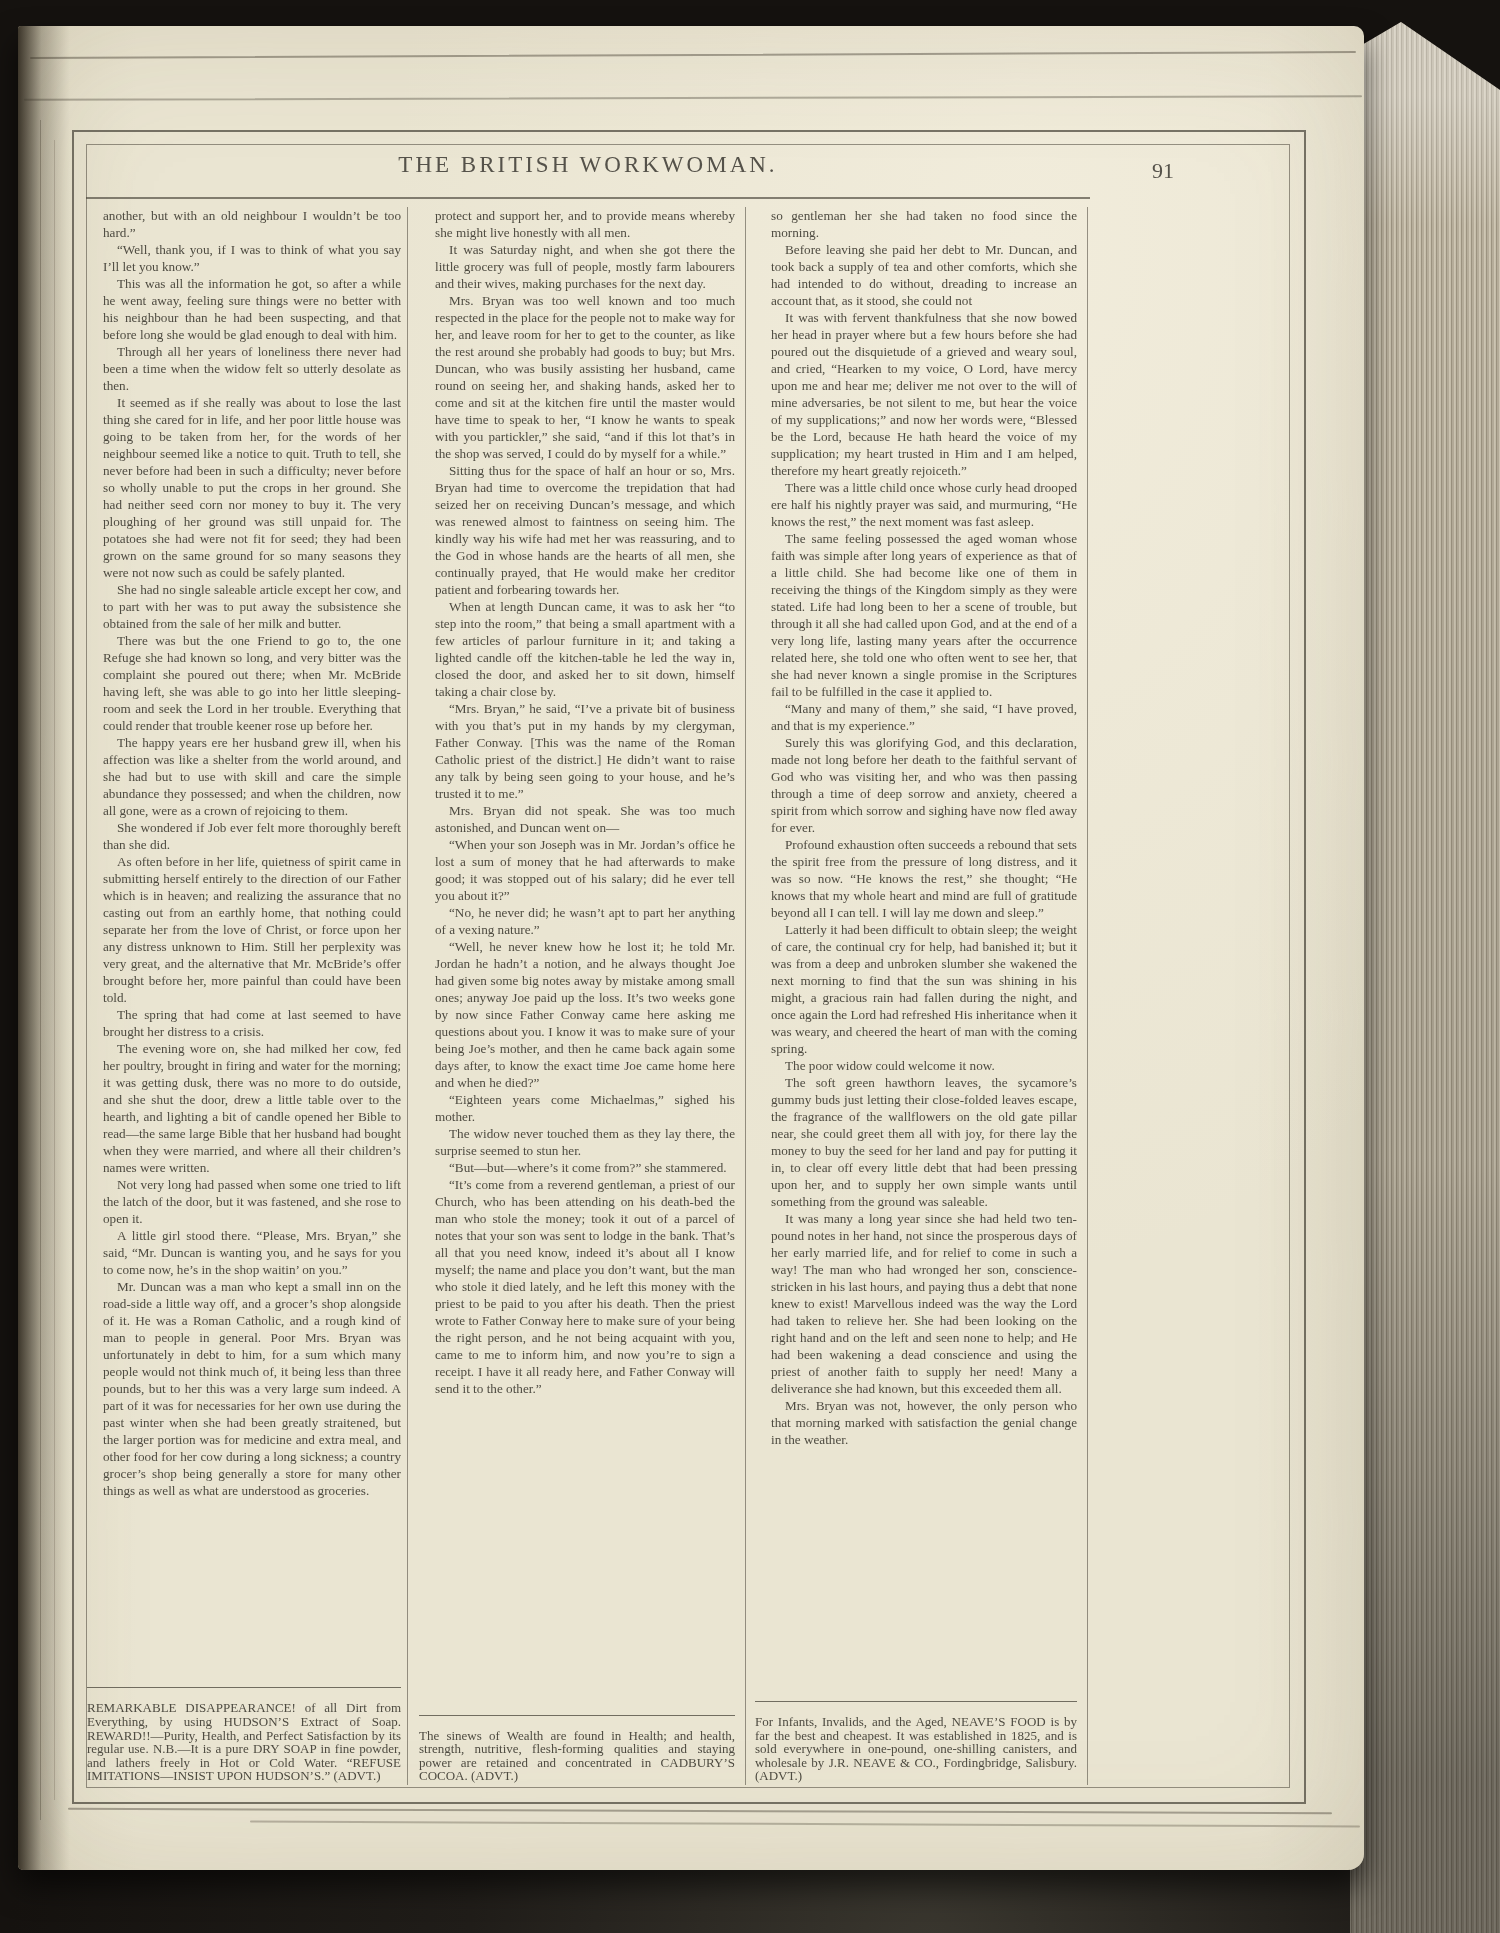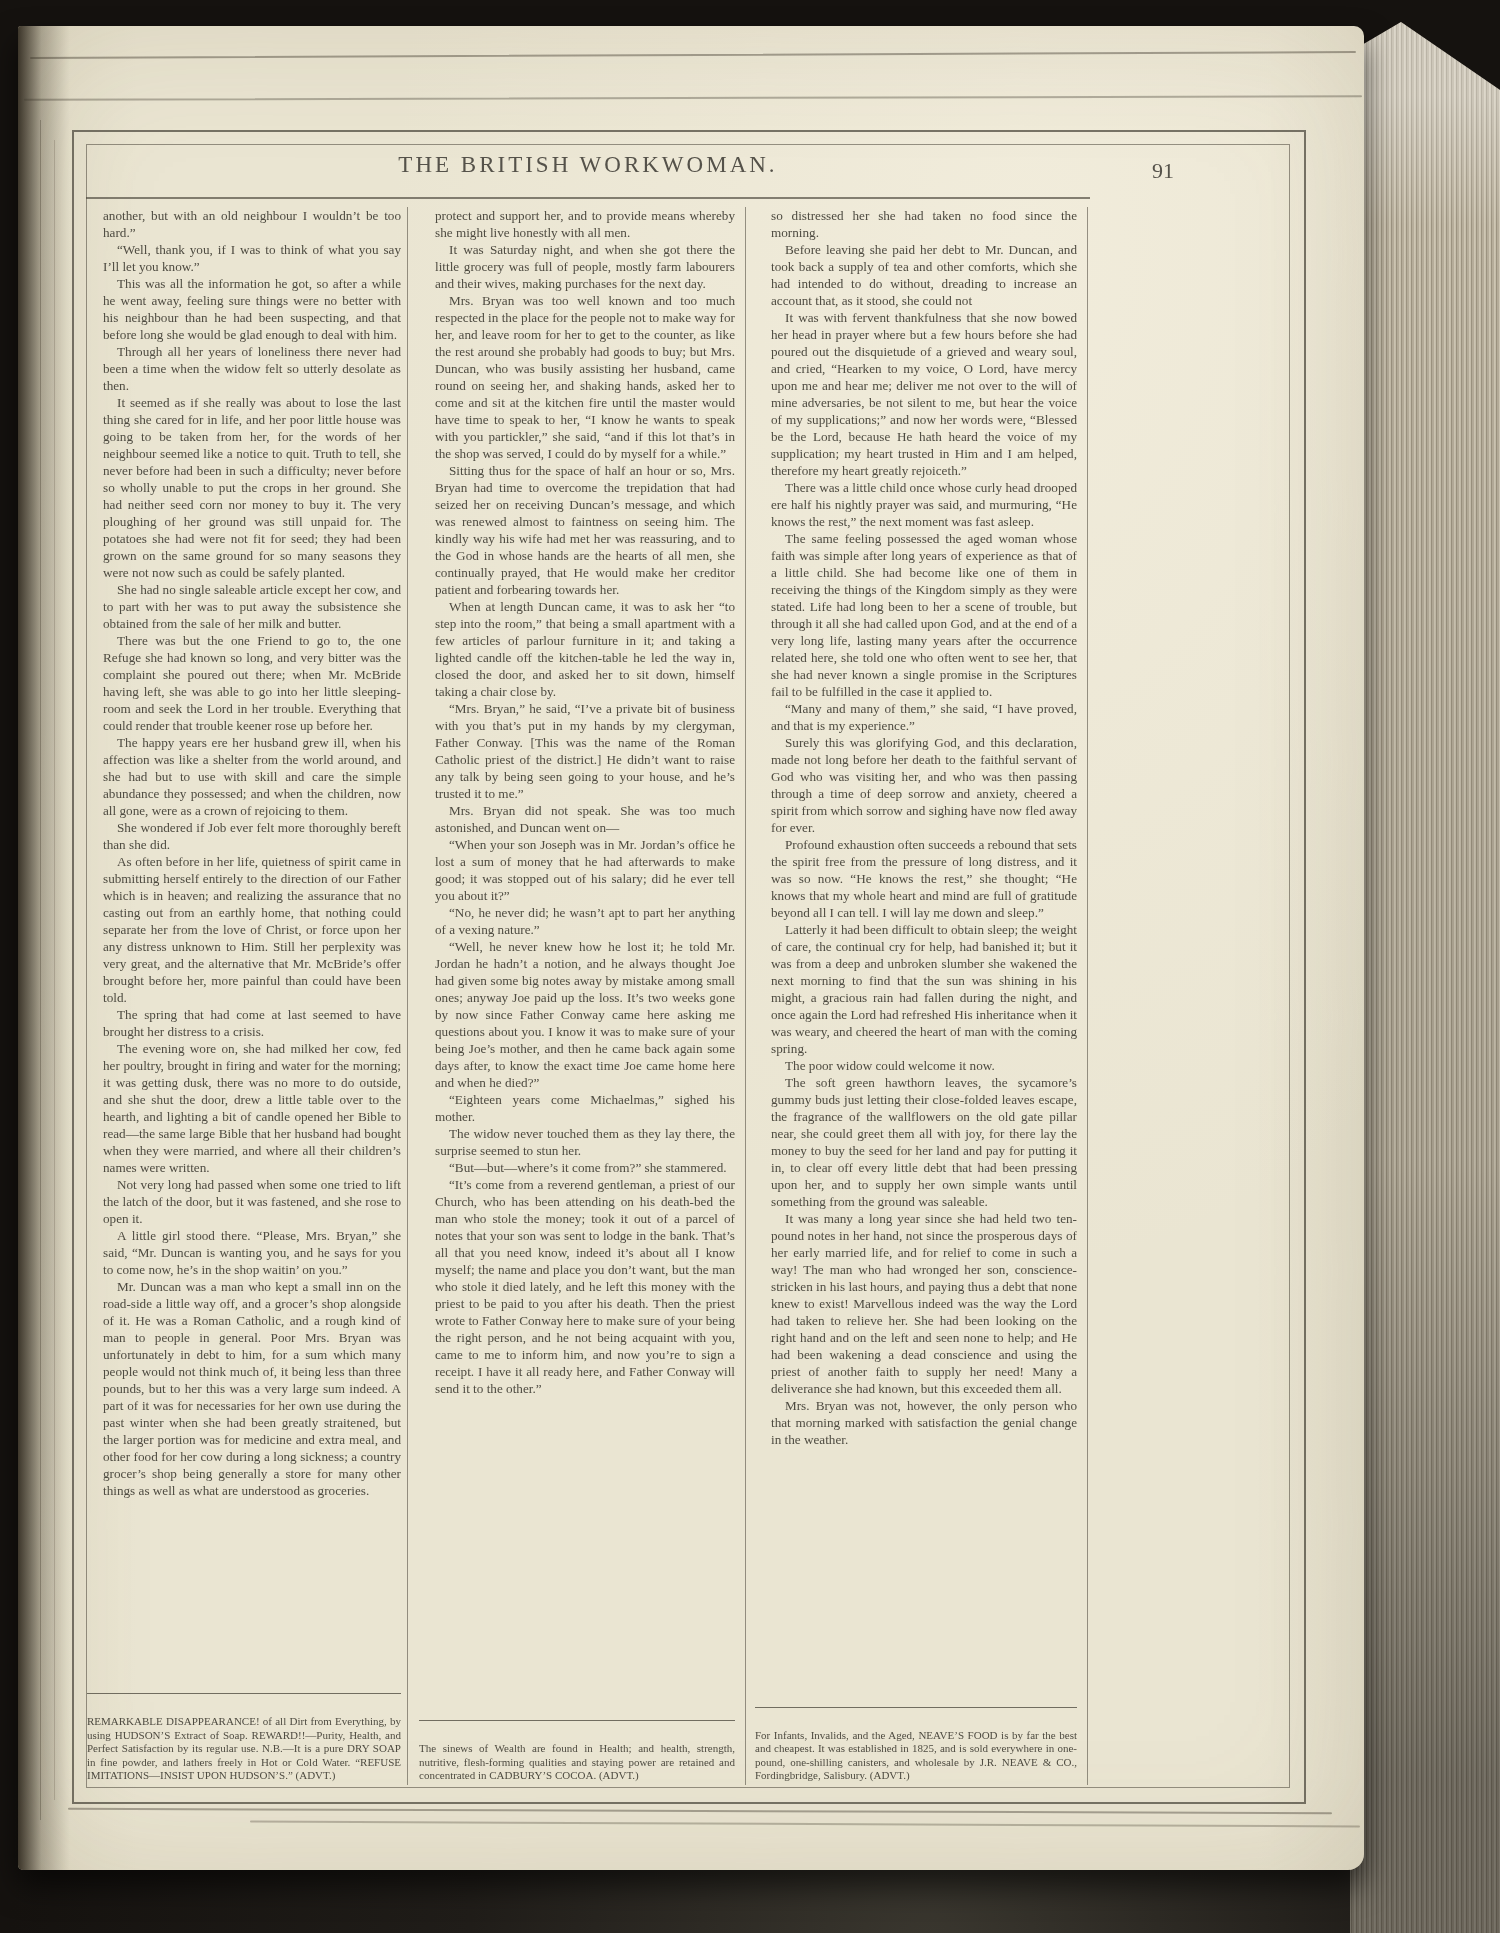--- a/index.html
+++ b/index.html
@@ -48,22 +48,22 @@
   .head-rule { position:absolute; left:86px; top:197px; width:1004px; height:2px; background:rgba(72,68,57,.65); }
   
   .column { position:absolute; top:207px; height:1576px; display:flex; flex-direction:column; color:#4e4b41; }
   .col-1 { left:87px;  width:314px; }
   .col-2 { left:419px; width:316px; }
   .col-3 { left:755px; width:322px; }
   .col-text { flex:1 1 auto; overflow:hidden; font-size:13.2px; line-height:17px; text-align:justify;margin-left:16px; }
   .col-text p { margin:0; text-indent:14px; }
   .col-text p:first-child { text-indent:0; }
   .advert {
-    margin-top:20px; border-top:1.5px solid rgba(72,68,57,.75); padding-top:21px;
-    font-size:11px; line-height:13.6px; text-align:justify; color:#4e4b41;
+    margin-top:20px; border-top:1.5px solid rgba(72,68,57,.75); padding-top:13px;
+    font-size:13px; line-height:13.6px; text-align:justify; color:#4e4b41;
   }
   .col-sep { position:absolute; top:207px; height:1578px; width:1px; background:rgba(72,68,57,.55); }
   .sep-1 { left:407px; } .sep-2 { left:745px; } .sep-3 { left:1087px; }
 </style>
 </head>
 <body>
 
 <div id="canvas">
 
   <div class="fore-edge"></div>
@@ -127,21 +127,21 @@
         <p>“Eighteen years come Michaelmas,” sighed his mother.</p>
         <p>The widow never touched them as they lay there, the surprise seemed to stun her.</p>
         <p>“But—but—where’s it come from?” she stammered.</p>
         <p>“It’s come from a reverend gentleman, a priest of our Church, who has been attending on his death-bed the man who stole the money; took it out of a parcel of notes that your son was sent to lodge in the bank. That’s all that you need know, indeed it’s about all I know myself; the name and place you don’t want, but the man who stole it died lately, and he left this money with the priest to be paid to you after his death. Then the priest wrote to Father Conway here to make sure of your being the right person, and he not being acquaint with you, came to me to inform him, and now you’re to sign a receipt. I have it all ready here, and Father Conway will send it to the other.”</p>
       </div>
     <div class="advert">The sinews of Wealth are found in Health; and health, strength, nutritive, flesh-forming qualities and staying power are retained and concentrated in CADBURY’S COCOA. (ADVT.)</div>
   </div>
 
   <div class="column col-3">
     <div class="col-text">
-        <p>so distressed her she had taken no food since the morning.</p>
+        <p>so gentleman her she had taken no food since the morning.</p>
         <p>Before leaving she paid her debt to Mr. Duncan, and took back a supply of tea and other comforts, which she had intended to do without, dreading to increase an account that, as it stood, she could not</p>
         <p>It was with fervent thankfulness that she now bowed her head in prayer where but a few hours before she had poured out the disquietude of a grieved and weary soul, and cried, “Hearken to my voice, O Lord, have mercy upon me and hear me; deliver me not over to the will of mine adversaries, be not silent to me, but hear the voice of my supplications;” and now her words were, “Blessed be the Lord, because He hath heard the voice of my supplication; my heart trusted in Him and I am helped, therefore my heart greatly rejoiceth.”</p>
         <p>There was a little child once whose curly head drooped ere half his nightly prayer was said, and murmuring, “He knows the rest,” the next moment was fast asleep.</p>
         <p>The same feeling possessed the aged woman whose faith was simple after long years of experience as that of a little child. She had become like one of them in receiving the things of the Kingdom simply as they were stated. Life had long been to her a scene of trouble, but through it all she had called upon God, and at the end of a very long life, lasting many years after the occurrence related here, she told one who often went to see her, that she had never known a single promise in the Scriptures fail to be fulfilled in the case it applied to.</p>
         <p>“Many and many of them,” she said, “I have proved, and that is my experience.”</p>
         <p>Surely this was glorifying God, and this declaration, made not long before her death to the faithful servant of God who was visiting her, and who was then passing through a time of deep sorrow and anxiety, cheered a spirit from which sorrow and sighing have now fled away for ever.</p>
         <p>Profound exhaustion often succeeds a rebound that sets the spirit free from the pressure of long distress, and it was so now. “He knows the rest,” she thought; “He knows that my whole heart and mind are full of gratitude beyond all I can tell. I will lay me down and sleep.”</p>
         <p>Latterly it had been difficult to obtain sleep; the weight of care, the continual cry for help, had banished it; but it was from a deep and unbroken slumber she wakened the next morning to find that the sun was shining in his might, a gracious rain had fallen during the night, and once again the Lord had refreshed His inheritance when it was weary, and cheered the heart of man with the coming spring.</p>
         <p>The poor widow could welcome it now.</p>
         <p>The soft green hawthorn leaves, the sycamore’s gummy buds just letting their close-folded leaves escape, the fragrance of the wallflowers on the old gate pillar near, she could greet them all with joy, for there lay the money to buy the seed for her land and pay for putting it in, to clear off every little debt that had been pressing upon her, and to supply her own simple wants until something from the ground was saleable.</p>

